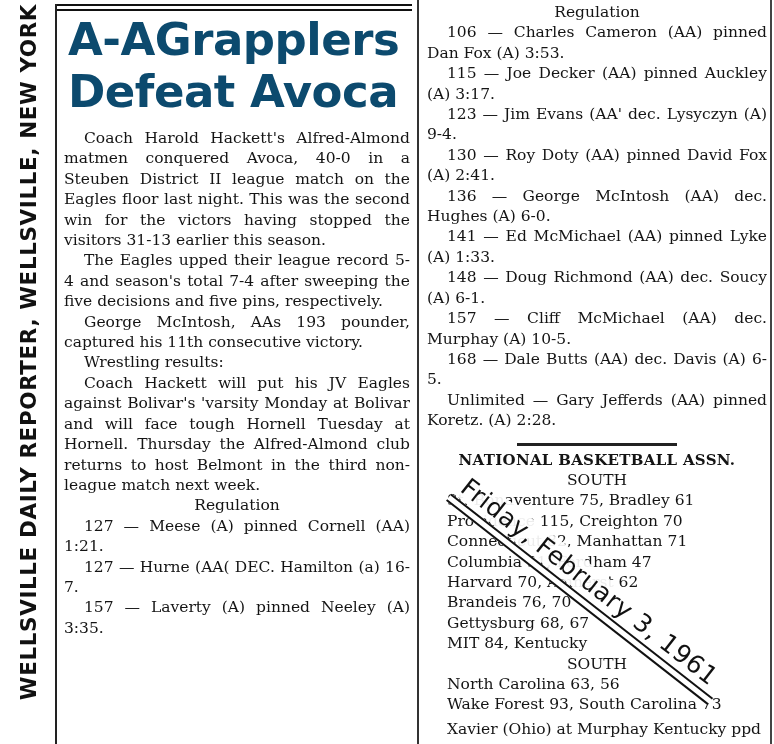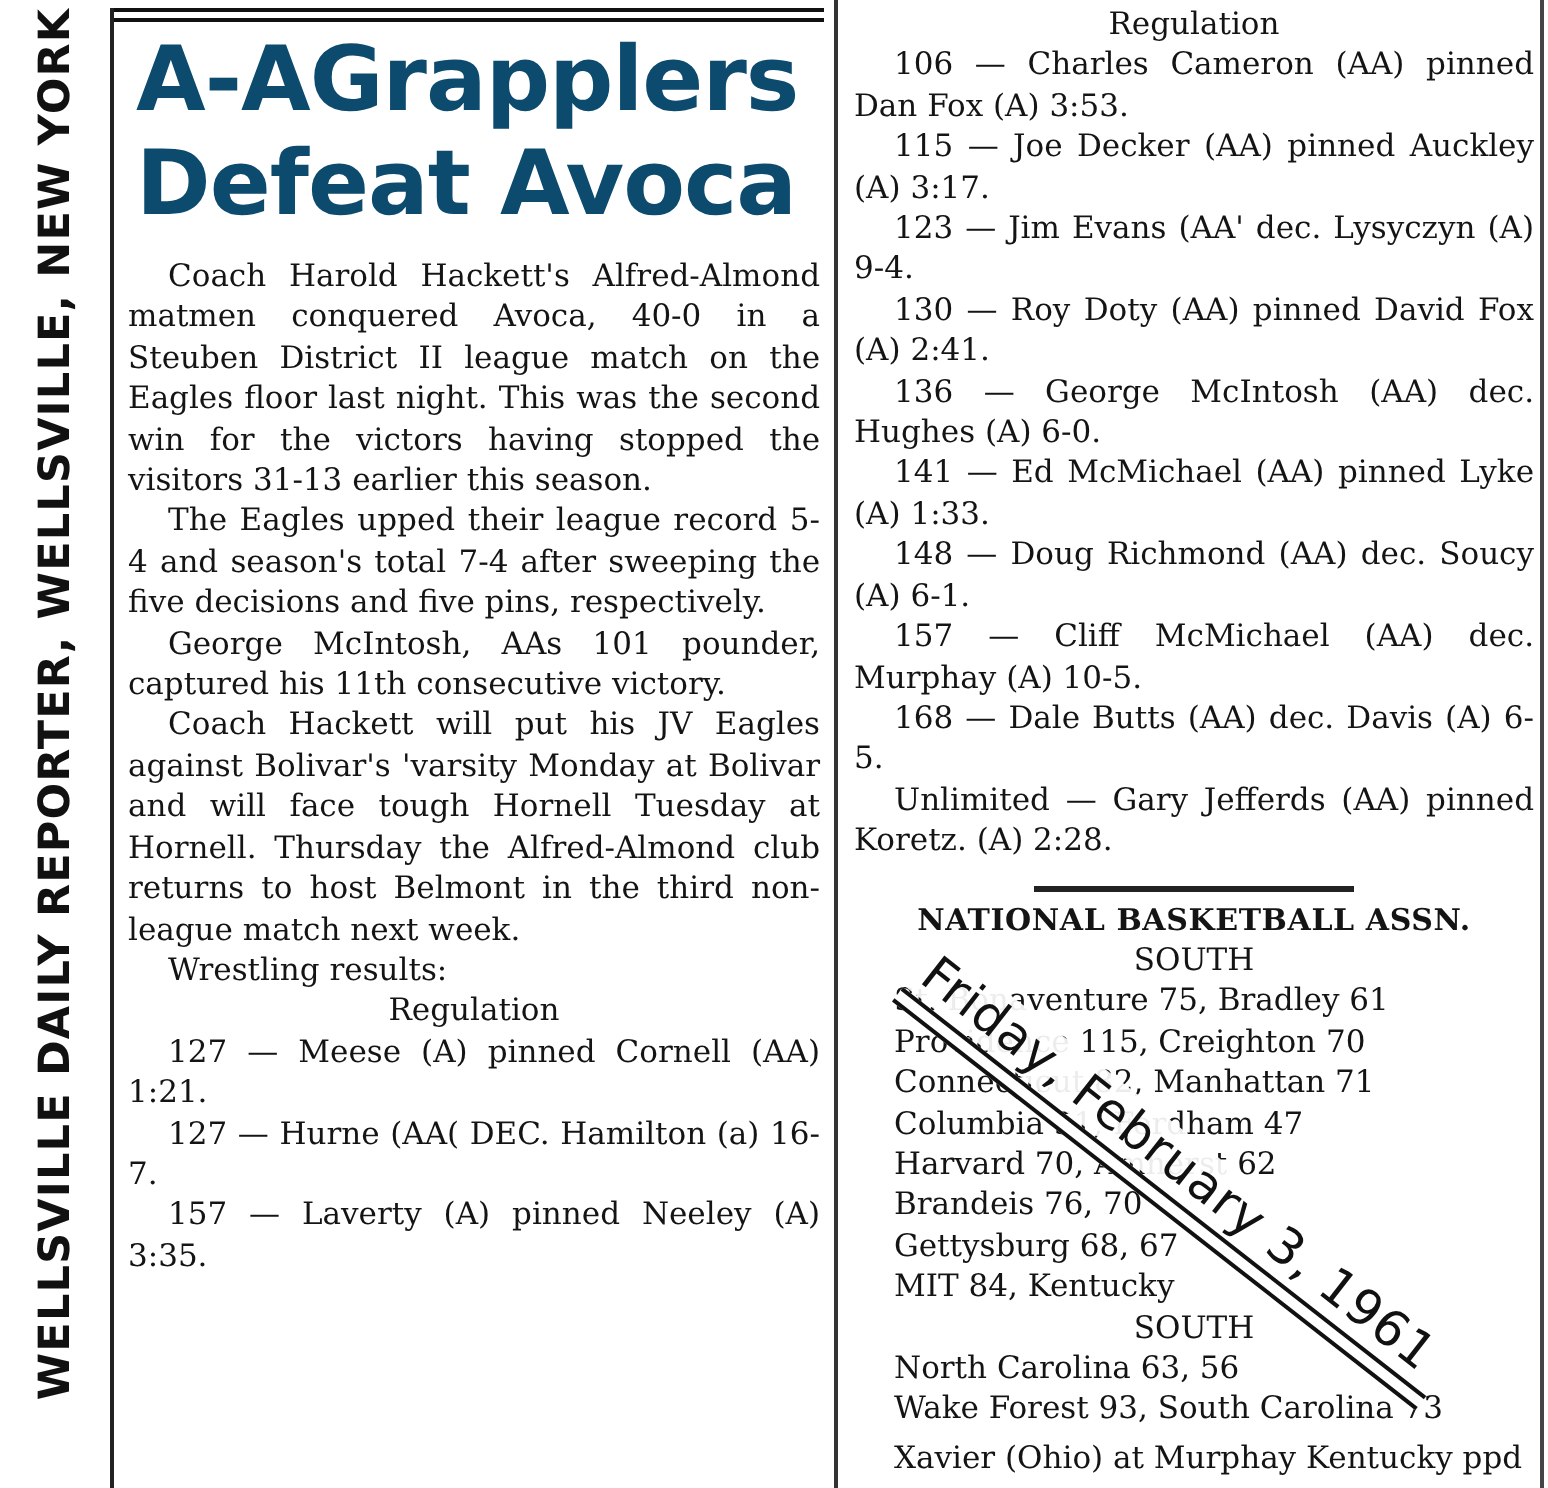--- a/index.html
+++ b/index.html
@@ -71,23 +71,23 @@
 <div class="rule-mid"></div>
 <div class="rule-right"></div>
 
 <div class="col col-left">
   <div class="headline">
     <div>A-AGrapplers</div>
     <div>Defeat Avoca</div>
   </div>
   <p class="indent">Coach Harold Hackett's Alfred-Almond matmen conquered Avoca, 40-0 in a Steuben District II league match on the Eagles floor last night. This was the second win for the victors having stopped the visitors 31-13 earlier this season.</p>
   <p class="indent">The Eagles upped their league record 5-4 and season's total 7-4 after sweeping the five decisions and five pins, respectively.</p>
-  <p class="indent">George McIntosh, AAs 101 pounder, captured his 11th consecutive victory.</p>
+  <p class="indent">George McIntosh, AAs 193 pounder, captured his 11th consecutive victory.</p>
+  <p class="indent">Wrestling results:</p>
   <p class="indent">Coach Hackett will put his JV Eagles against Bolivar's 'varsity Monday at Bolivar and will face tough Hornell Tuesday at Hornell. Thursday the Alfred-Almond club returns to host Belmont in the third non-league match next week.</p>
-  <p class="indent">Wrestling results:</p>
   <p class="sub">Regulation</p>
   <p class="result">127 — Meese (A) pinned Cornell (AA) 1:21.</p>
   <p class="result">127 — Hurne (AA( DEC. Hamilton (a) 16-7.</p>
   <p class="result">157 — Laverty (A) pinned Neeley (A) 3:35.</p>
 </div>
 
 <div class="col col-right">
   <p class="sub">Regulation</p>
   <p class="result">106 — Charles Cameron (AA) pinned Dan Fox (A) 3:53.</p>
   <p class="result">115 — Joe Decker (AA) pinned Auckley (A) 3:17.</p>

